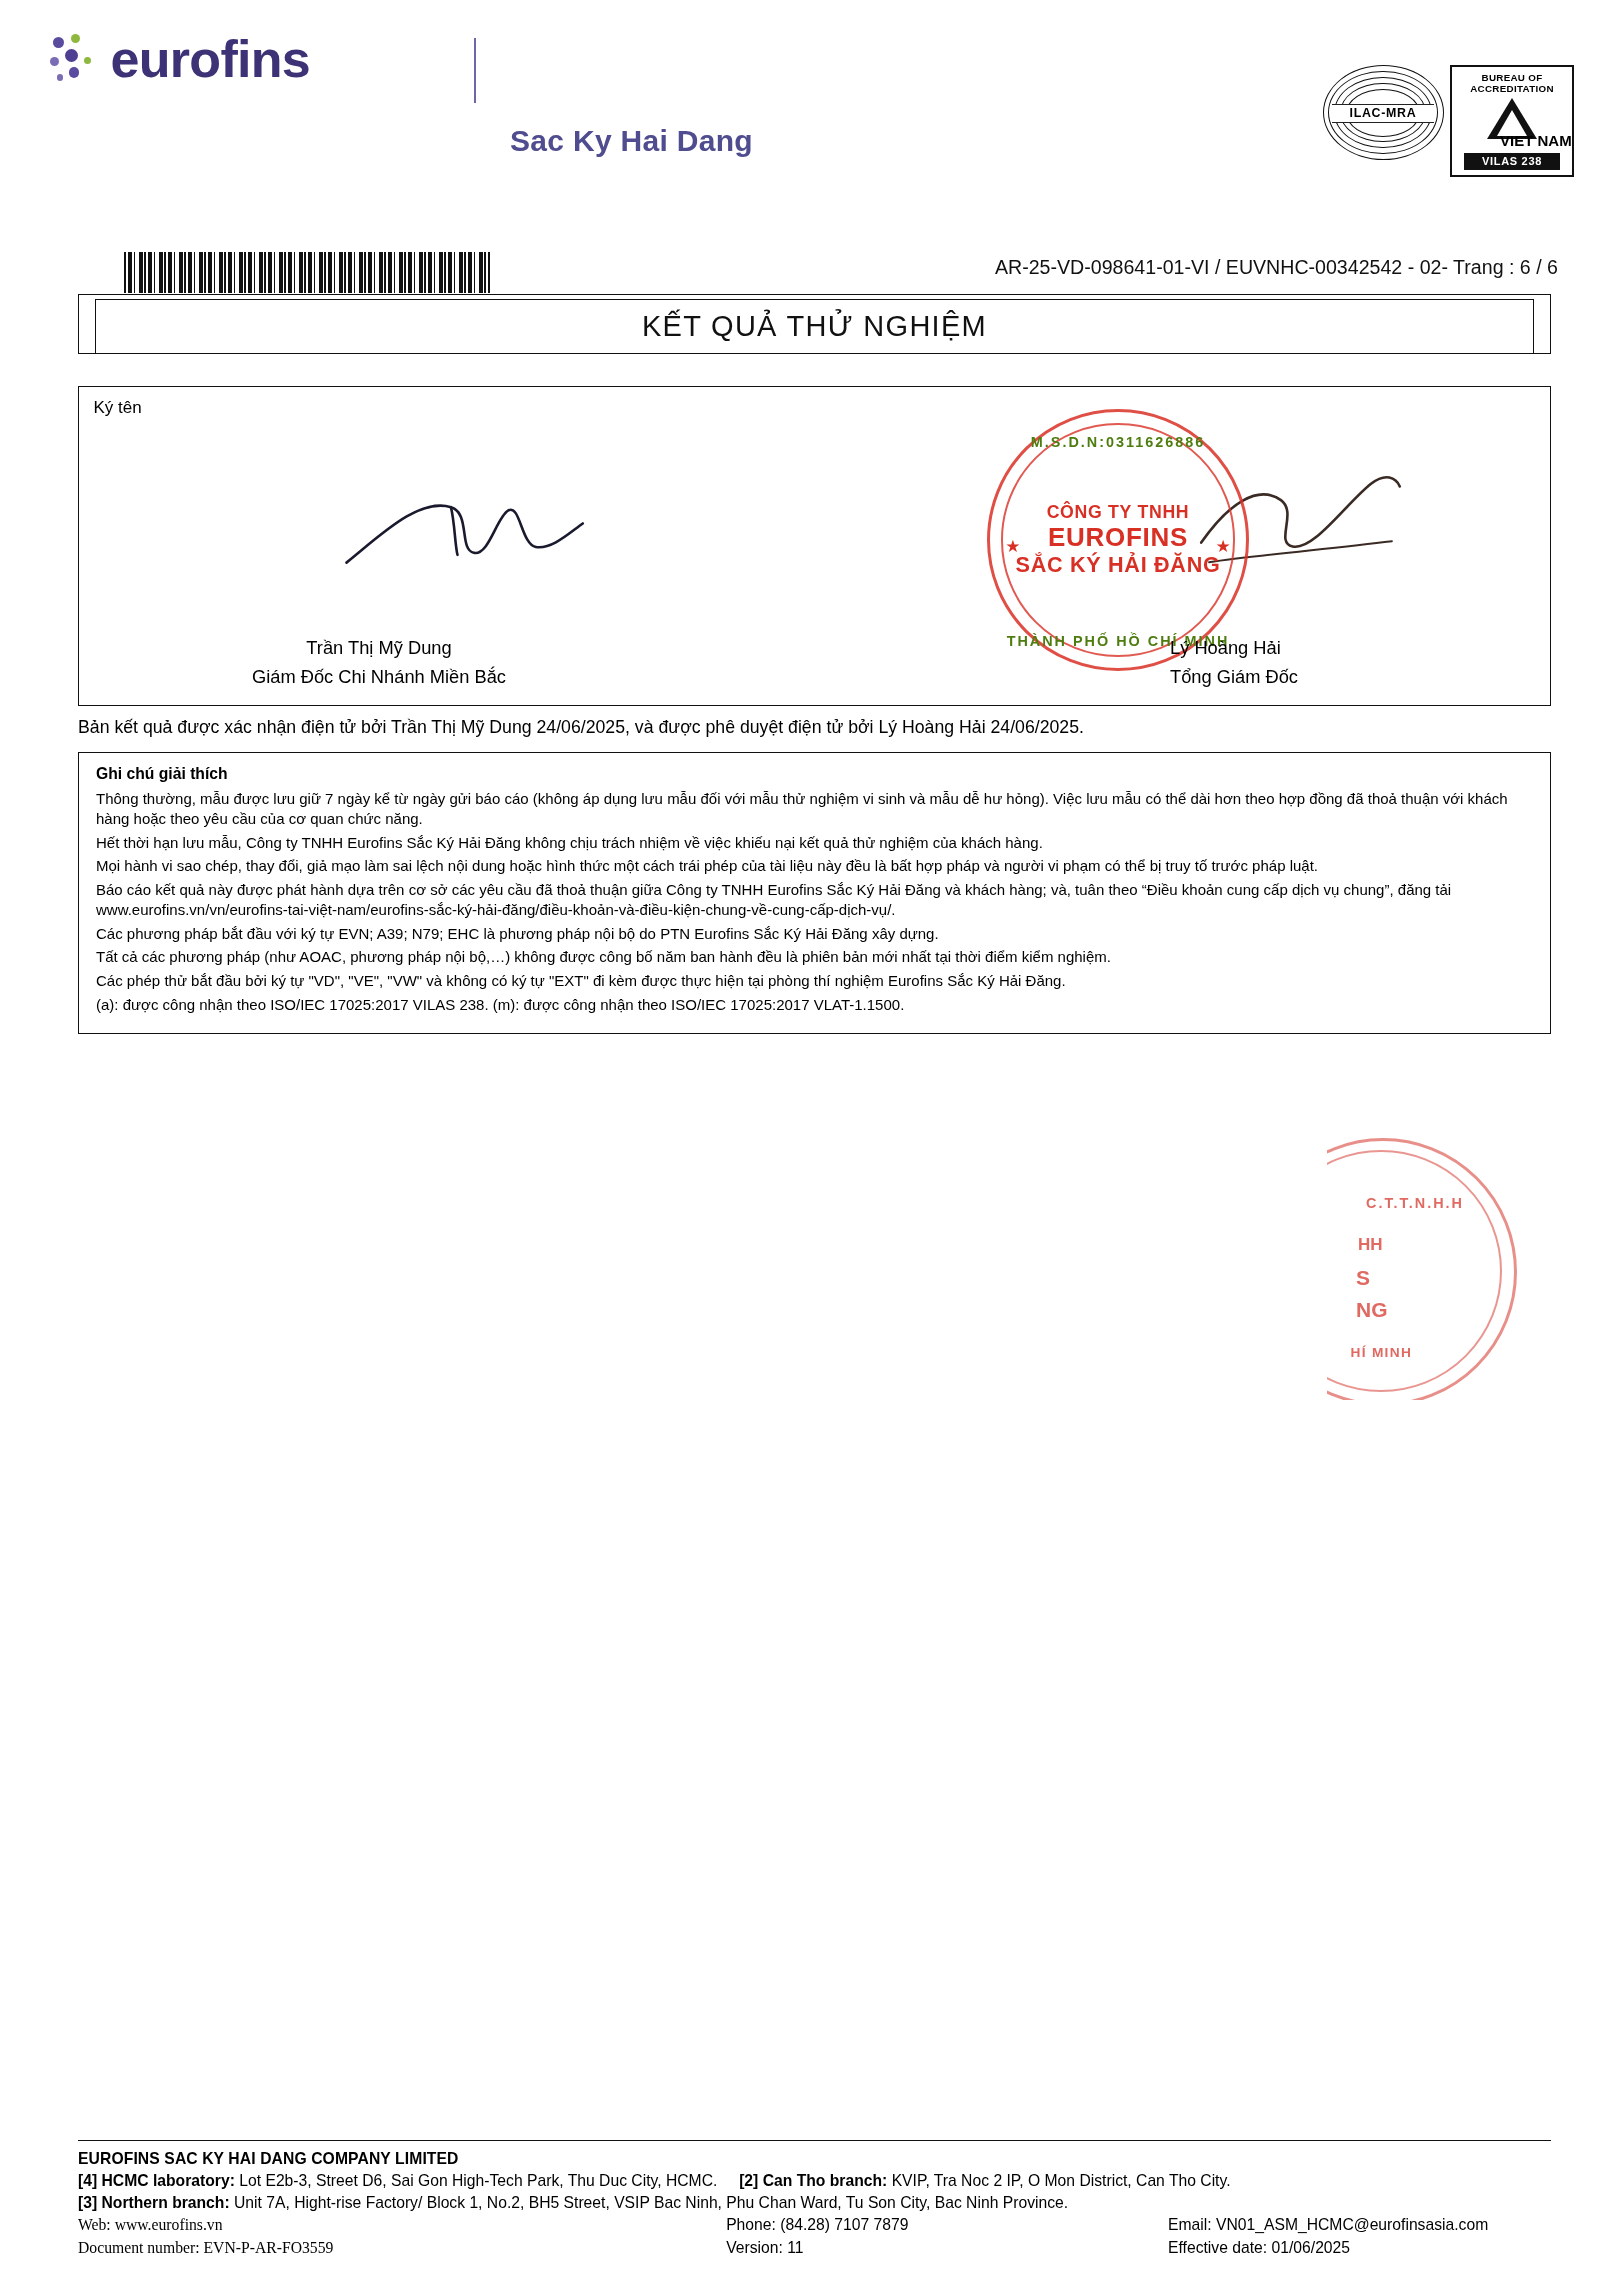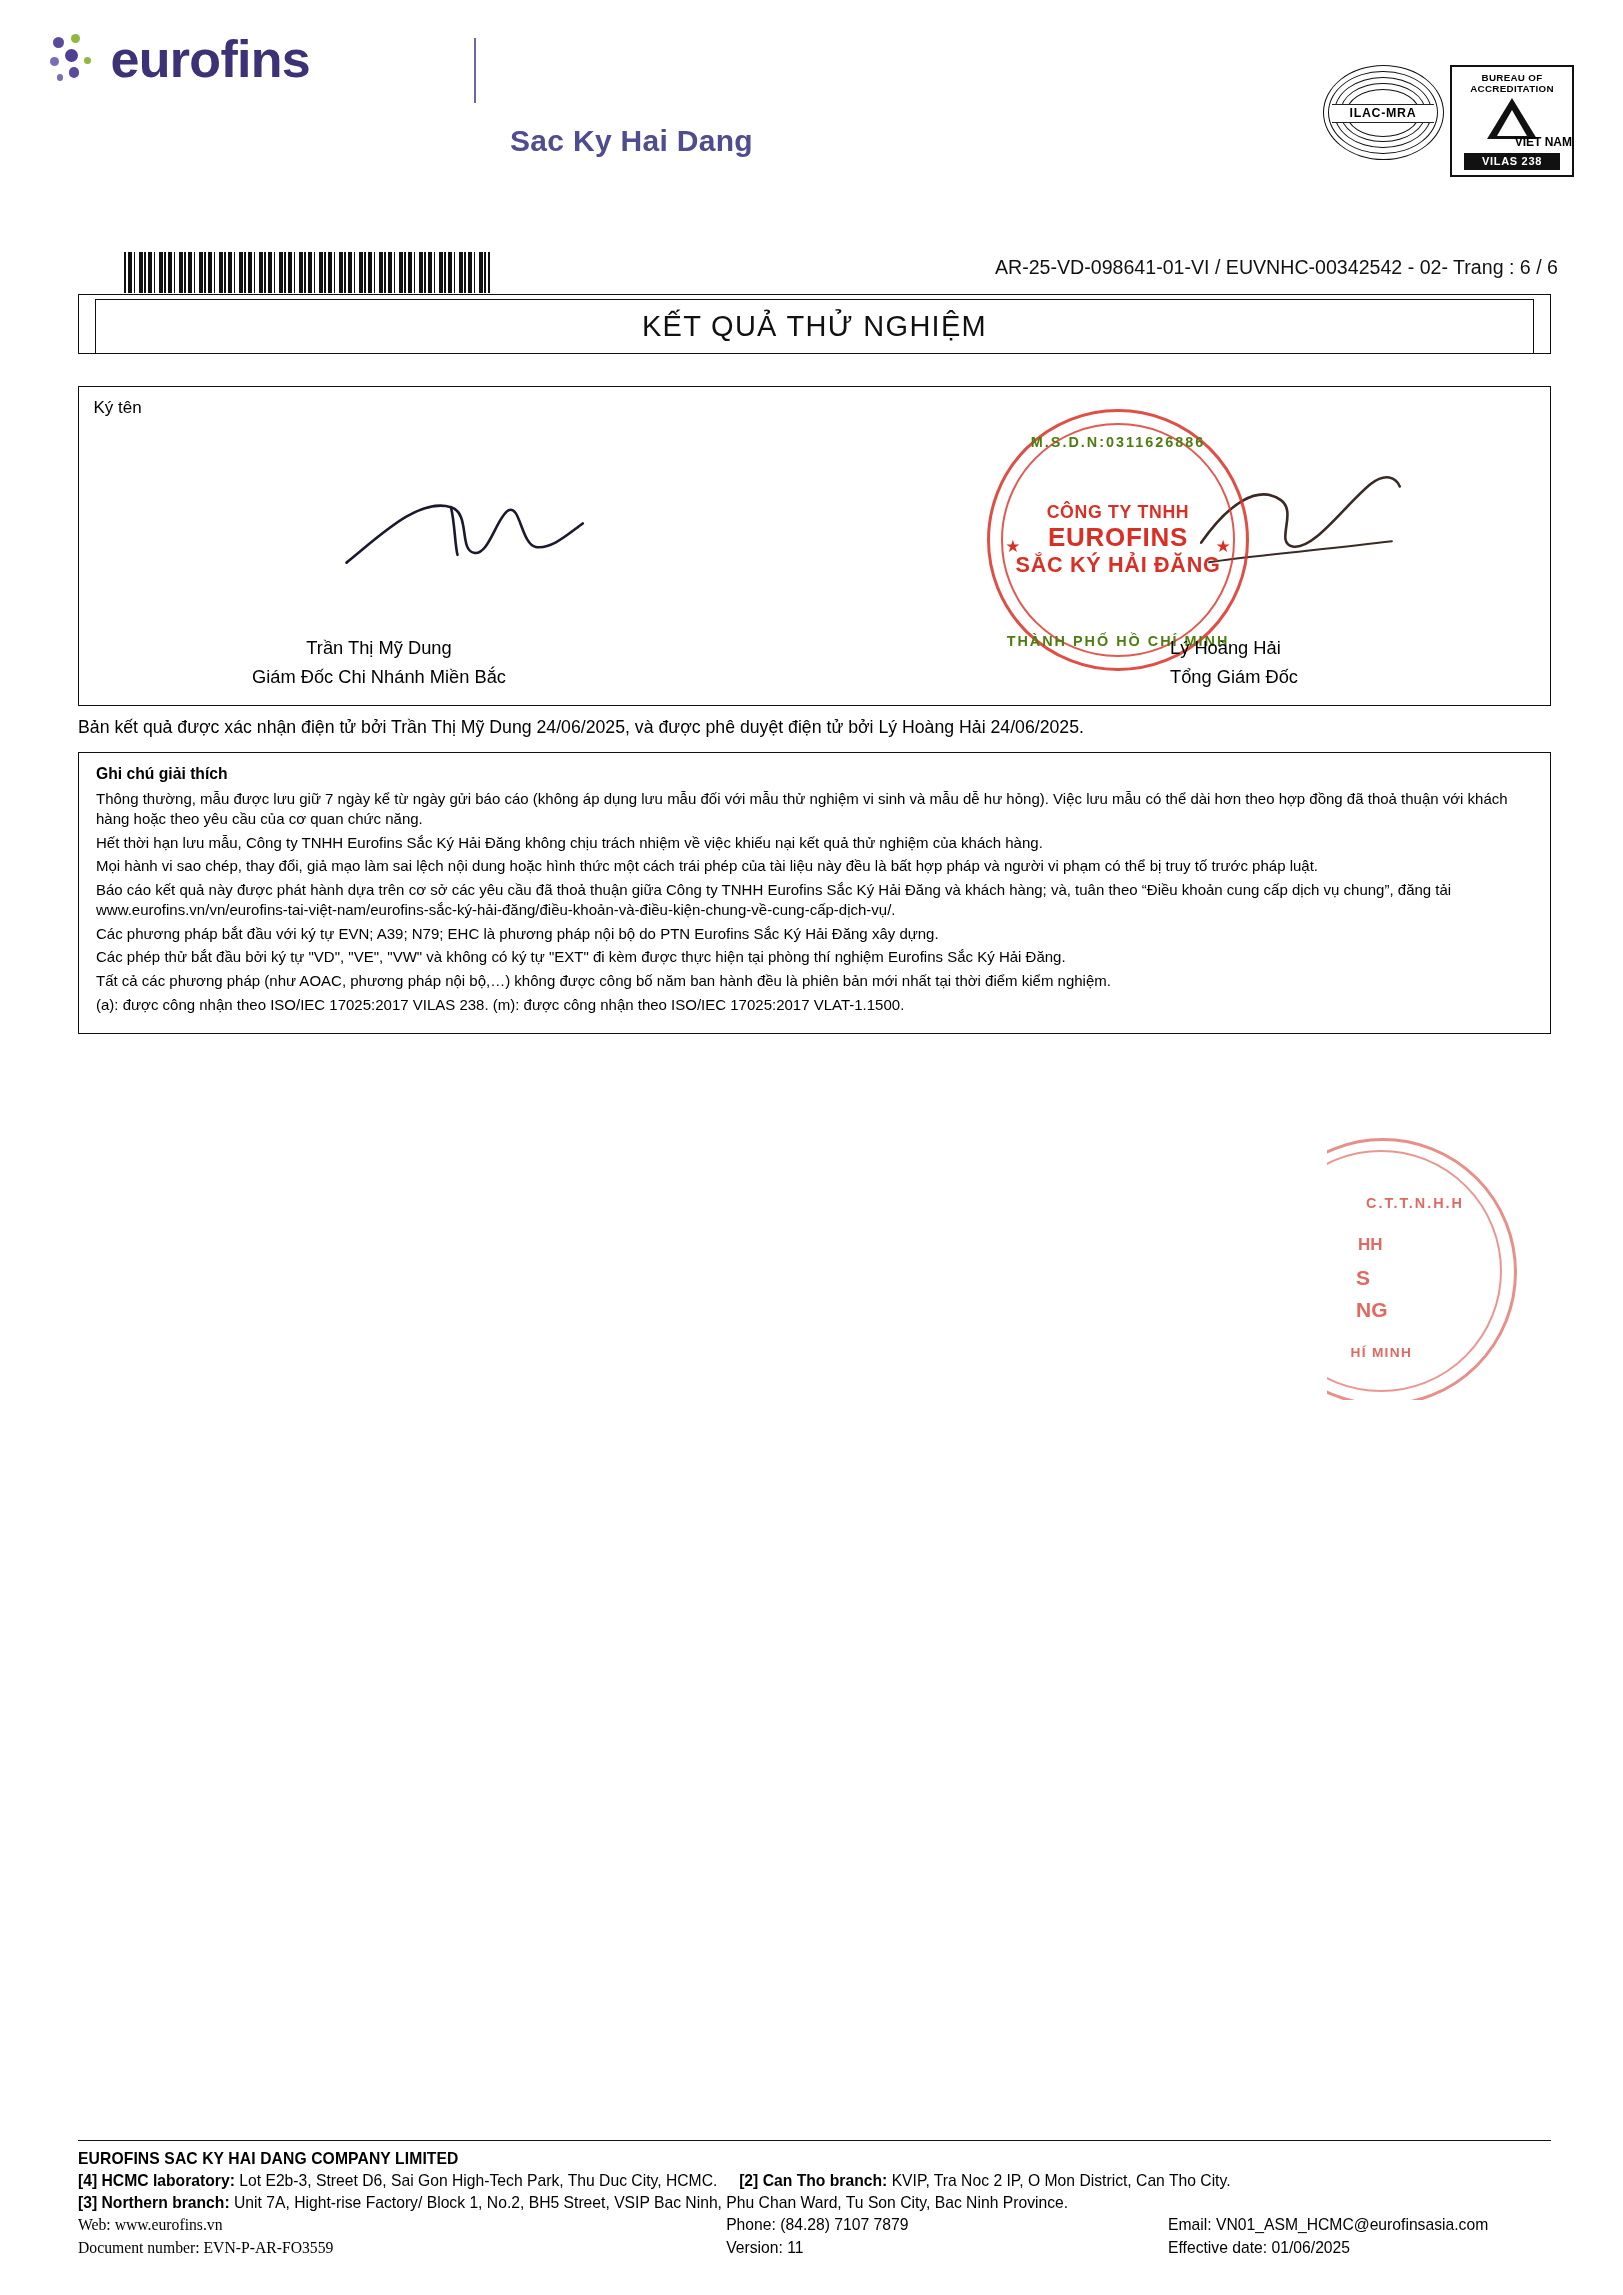--- a/index.html
+++ b/index.html
@@ -156,23 +156,24 @@
     transform: translateX(-50%);
     width: 0; height: 0;
     border-left: 15.7px solid transparent;
     border-right: 15.7px solid transparent;
     border-bottom: 26px solid #fff;
   }
   .bureau .vn {
     position: absolute;
     bottom: 26px;
     left: 0; right: 0;
-    text-align: right;
-    font-size: 12px;
-    font-weight: bold;
+    text-align: left;
+    font-size: 15px;
+    font-weight: bold;
+    padding-left: 48px;
   }
   .bureau .vilas {
     position: absolute;
     bottom: 5.2px;
     left: 11.8px;
     right: 11.8px;
     height: 17px;
     background: #111;
     color: #fff;
     font-size: 11px;
@@ -533,22 +534,22 @@
 
   <div class="esign">Bản kết quả được xác nhận điện tử bởi Trần Thị Mỹ Dung 24/06/2025, và được phê duyệt điện tử bởi Lý Hoàng Hải 24/06/2025.</div>
 
   <div class="notes">
     <h4>Ghi chú giải thích</h4>
     <p>Thông thường, mẫu được lưu giữ 7 ngày kể từ ngày gửi báo cáo (không áp dụng lưu mẫu đối với mẫu thử nghiệm vi sinh và mẫu dễ hư hỏng). Việc lưu mẫu có thể dài hơn theo hợp đồng đã thoả thuận với khách hàng hoặc theo yêu cầu của cơ quan chức năng.</p>
     <p>Hết thời hạn lưu mẫu, Công ty TNHH Eurofins Sắc Ký Hải Đăng không chịu trách nhiệm về việc khiếu nại kết quả thử nghiệm của khách hàng.</p>
     <p>Mọi hành vi sao chép, thay đổi, giả mạo làm sai lệch nội dung hoặc hình thức một cách trái phép của tài liệu này đều là bất hợp pháp và người vi phạm có thể bị truy tố trước pháp luật.</p>
     <p>Báo cáo kết quả này được phát hành dựa trên cơ sở các yêu cầu đã thoả thuận giữa Công ty TNHH Eurofins Sắc Ký Hải Đăng và khách hàng; và, tuân theo “Điều khoản cung cấp dịch vụ chung”, đăng tải www.eurofins.vn/vn/eurofins-tai-việt-nam/eurofins-sắc-ký-hải-đăng/điều-khoản-và-điều-kiện-chung-về-cung-cấp-dịch-vụ/.</p>
     <p>Các phương pháp bắt đầu với ký tự EVN; A39; N79; EHC là phương pháp nội bộ do PTN Eurofins Sắc Ký Hải Đăng xây dựng.</p>
+    <p>Tất cả các phương pháp (như AOAC, phương pháp nội bộ,…) không được công bố năm ban hành đều là phiên bản mới nhất tại thời điểm kiểm nghiệm.</p>
     <p>Các phép thử bắt đầu bởi ký tự "VD", "VE", "VW" và không có ký tự "EXT" đi kèm được thực hiện tại phòng thí nghiệm Eurofins Sắc Ký Hải Đăng.</p>
-    <p>Tất cả các phương pháp (như AOAC, phương pháp nội bộ,…) không được công bố năm ban hành đều là phiên bản mới nhất tại thời điểm kiểm nghiệm.</p>
     <p>(a): được công nhận theo ISO/IEC 17025:2017 VILAS 238. (m): được công nhận theo ISO/IEC 17025:2017 VLAT-1.1500.</p>
   </div>
 
   <div class="stamp-faint">
     <div class="ring"></div>
     <div class="ring2"></div>
     <div class="txt sf1">C.T.T.N.H.H</div>
     <div class="txt sf2">HH</div>
     <div class="txt sf3">S</div>
     <div class="txt sf4">NG</div>

